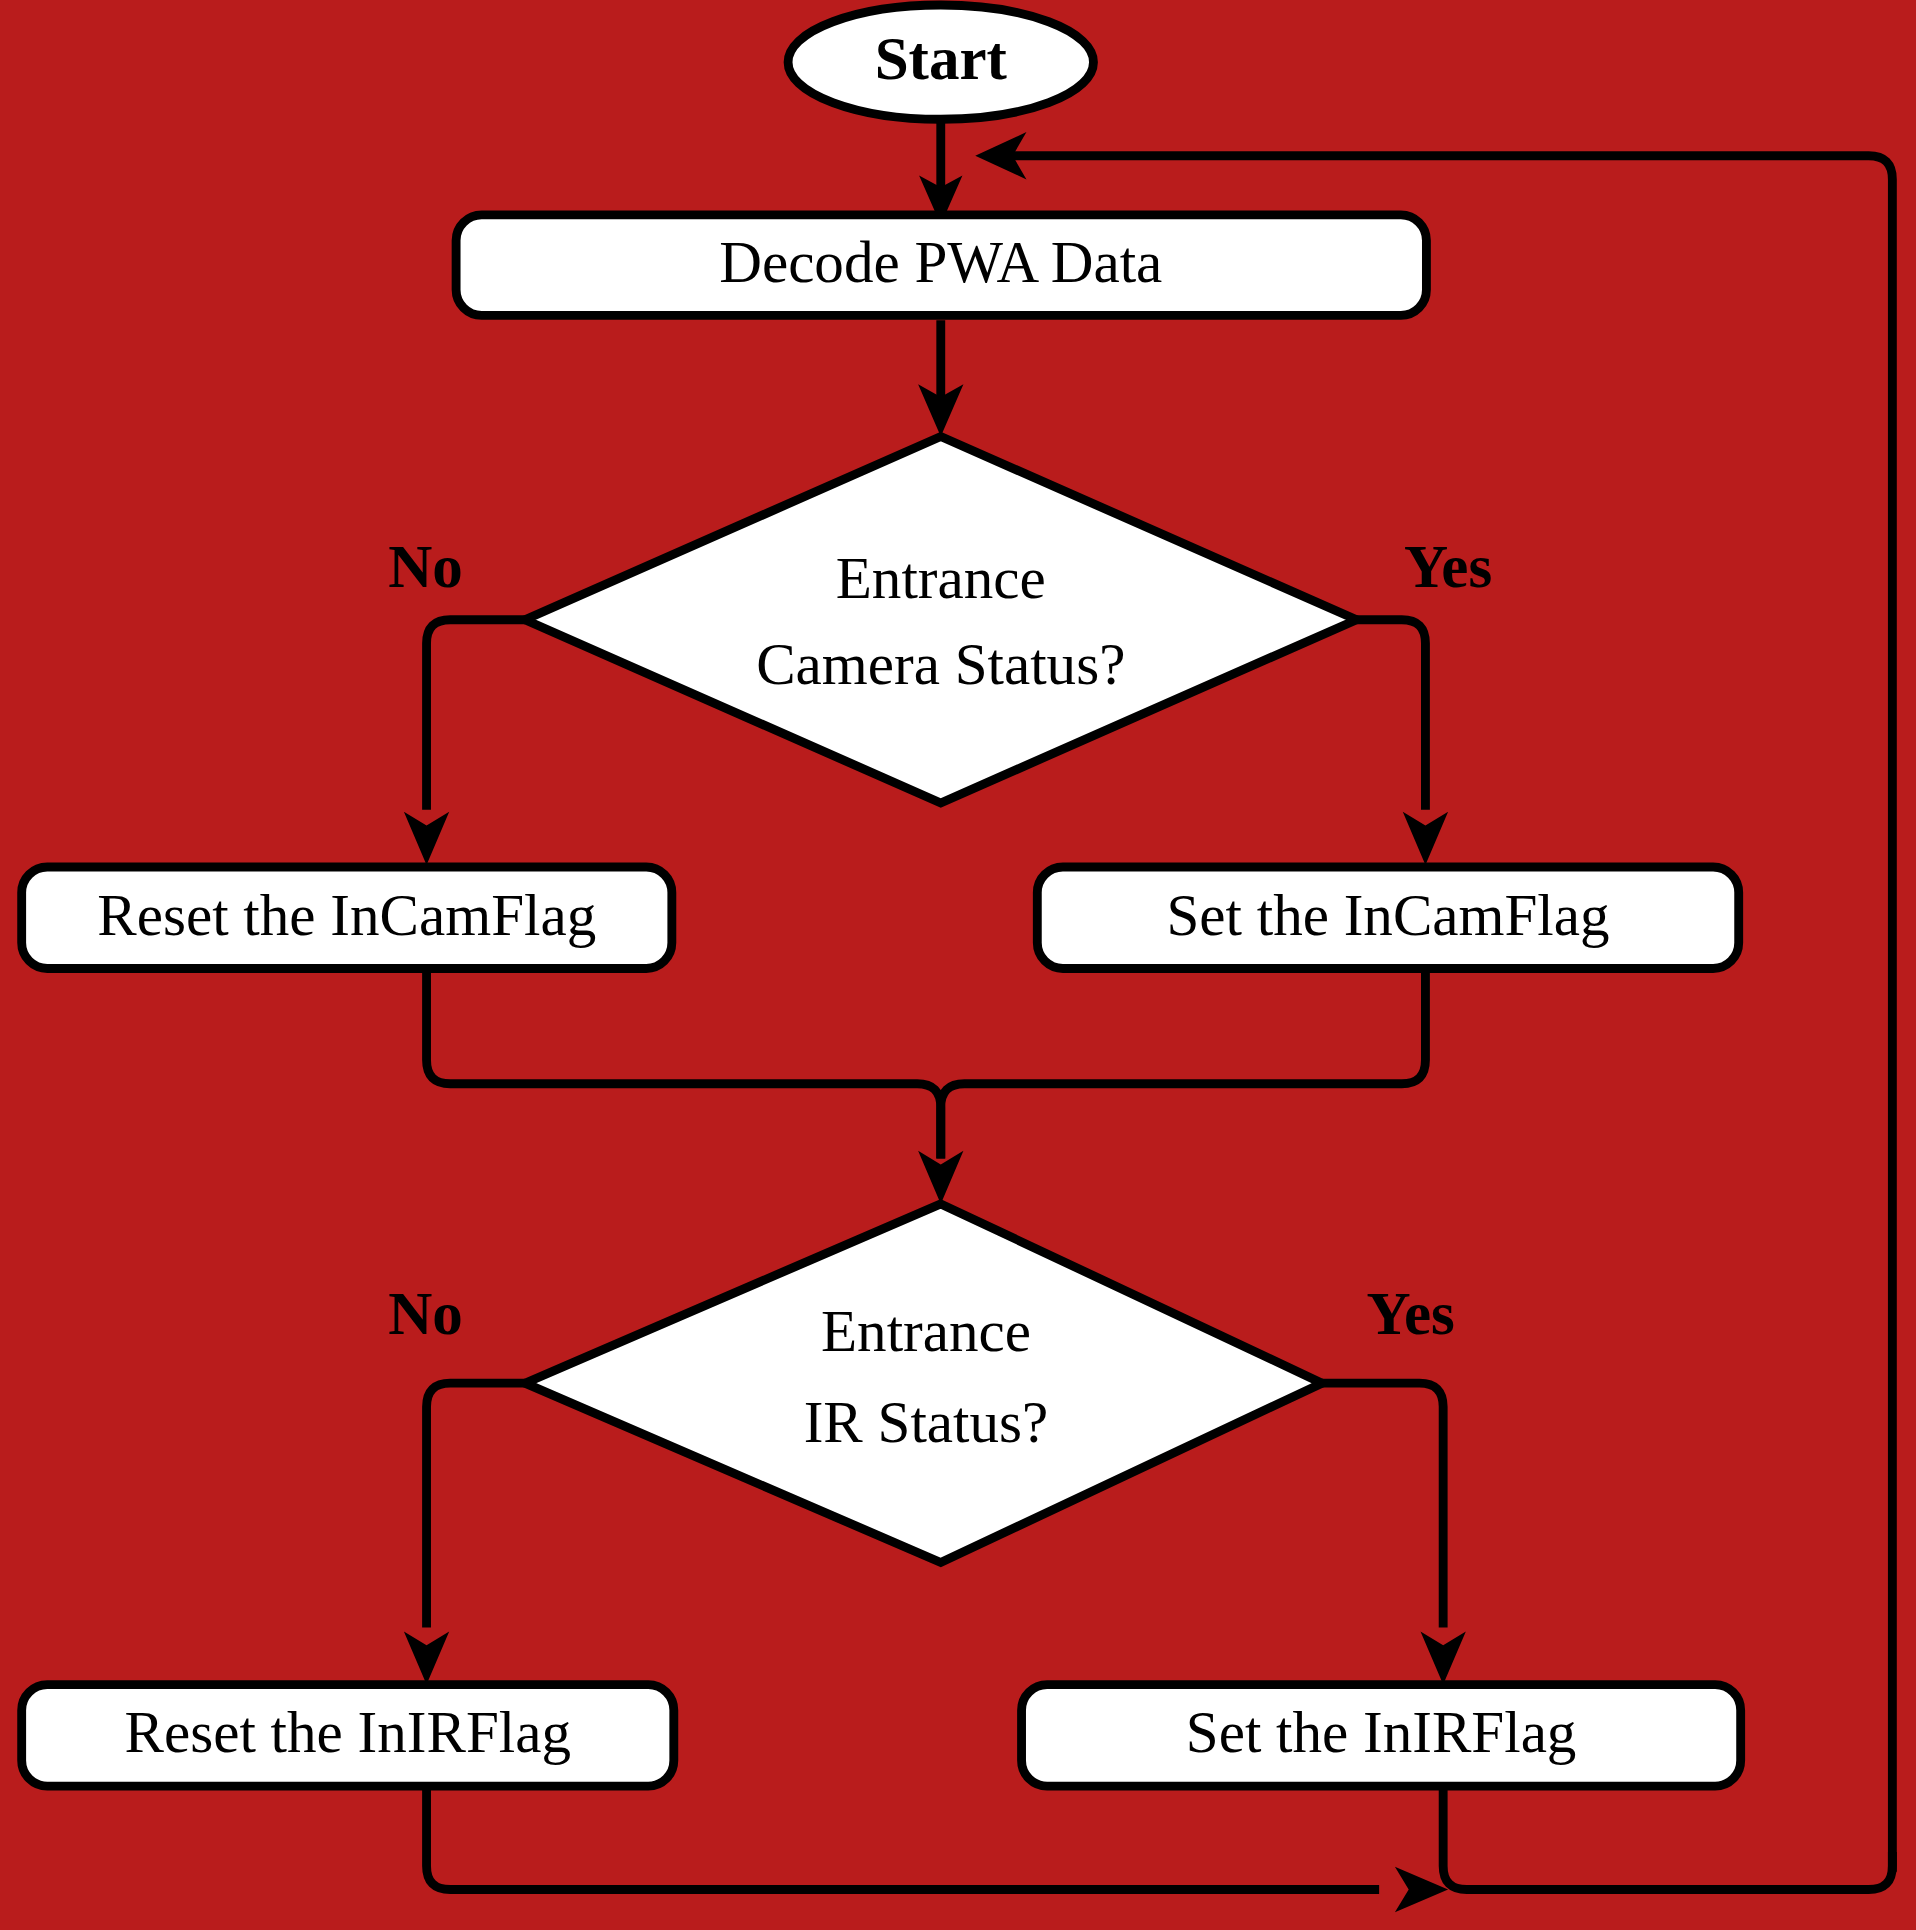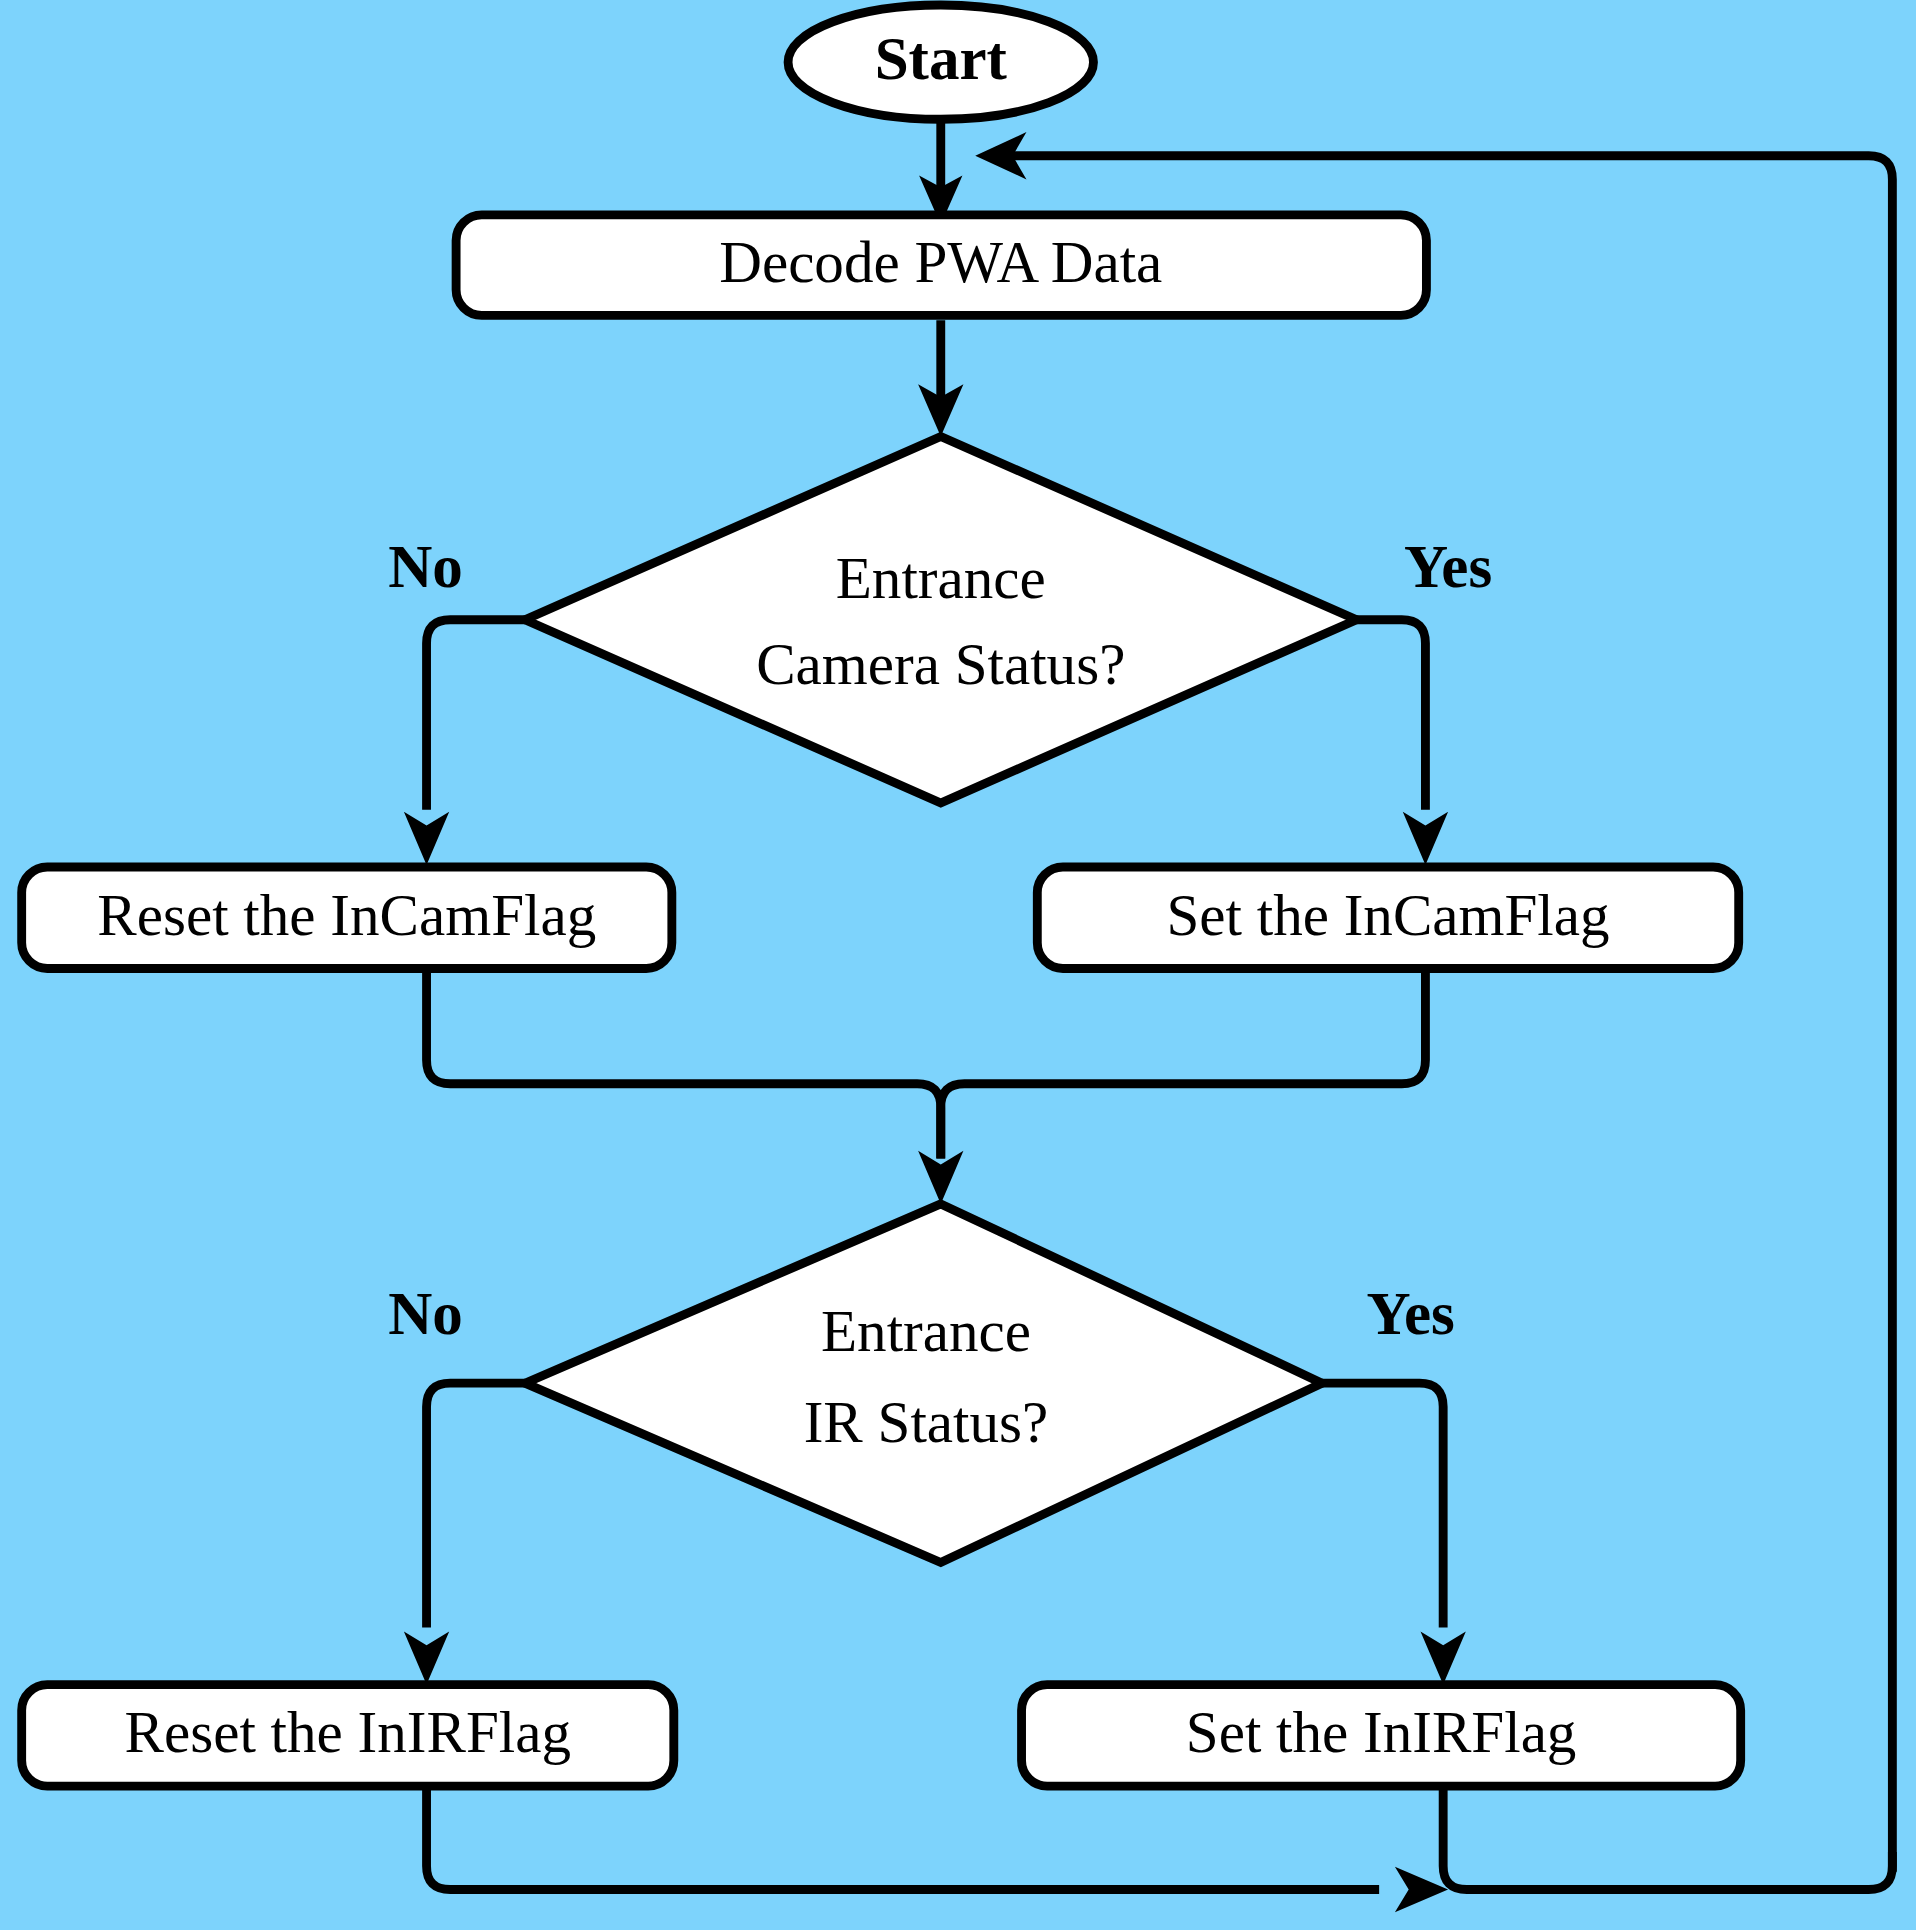--- a/index.html
+++ b/index.html
@@ -10,21 +10,21 @@
   body {
     width: 1917px;
     height: 1931px;
     font-family: "Liberation Serif", "DejaVu Serif", serif;
     overflow: hidden;
   }
   #flowchart-root {
     position: relative;
     width: 1917px;
     height: 1931px;
-    background: #7dd3fc;
+    background: #b91c1c;
   }
   svg.chart-svg {
     display: block;
     width: 1917px;
     height: 1931px;
   }
   .shape-outline {
     fill: #ffffff;
     stroke: #000000;
     stroke-width: 9;

